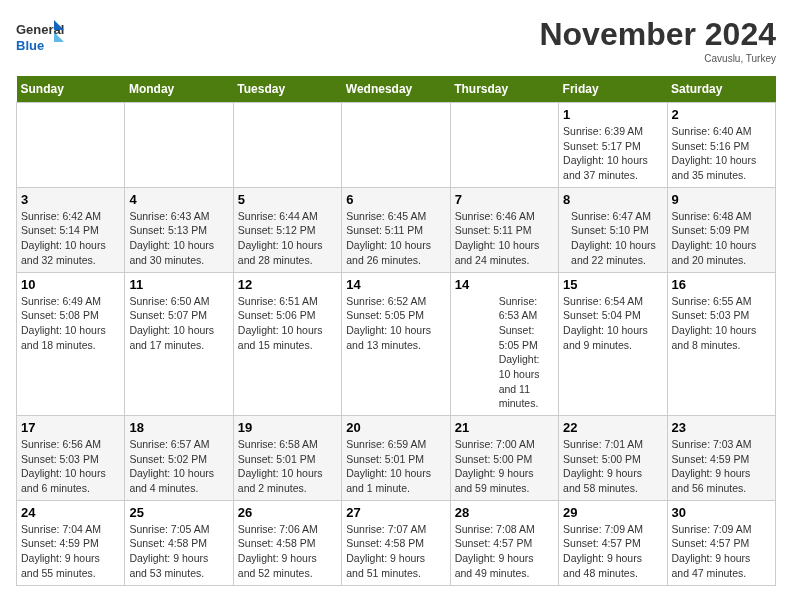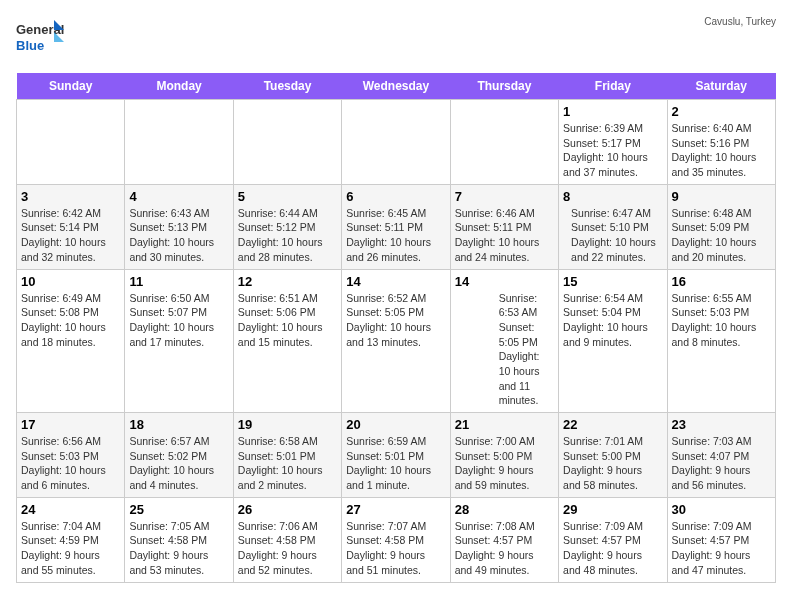--- a/index.html
+++ b/index.html
@@ -32,24 +32,24 @@
     .subtitle {
       font-size: 10px;
       color: #555;
     }
     table {
       width: 100%;
       border-collapse: collapse;
       font-size: 11px;
     }
     thead th {
-      background-color: #8b5cf6;
+      background-color: #4d7c0f;
       color: #fff;
       padding: 6px 4px;
-      text-align: center;
+      text-align: left;
       font-size: 12px;
       font-weight: bold;
     }
     td {
       border: 1px solid #ccc;
       vertical-align: top;
       padding: 4px;
       width: calc(100% / 7);
       min-height: 80px;
       background: #fff;
@@ -78,20 +78,21 @@
 <div class="header">
   <div class="logo">
   <svg width="50" height="45" viewBox="0 0 50 45">
     <text x="0" y="18" font-size="13" font-weight="bold" font-family="Arial" fill="#333">General</text>
     <text x="0" y="34" font-size="13" font-weight="bold" font-family="Arial" fill="#1565c0">Blue</text>
     <polygon points="38,4 48,14 38,14" fill="#1565c0"></polygon>
     <polygon points="38,16 48,26 38,26" fill="#1a9de2" opacity="0.7"></polygon>
   </svg>
 </div>
   <div class="title-block">
+    <div class="month-title">November 2024</div>
     <div class="subtitle">Cavuslu, Turkey</div>
   </div>
 </div>
 
 <table>
   <thead>
     <tr id="weekday-header">
         <th>Sunday</th>
         <th>Monday</th>
         <th>Tuesday</th>
@@ -264,21 +265,21 @@
         <td>
           <span class="day-num">22</span>
           <div class="day-info" style="white-space: pre-line;">Sunrise: 7:01 AM
 Sunset: 5:00 PM
 Daylight: 9 hours
 and 58 minutes.</div>
         </td>
         <td>
           <span class="day-num">23</span>
           <div class="day-info" style="white-space: pre-line;">Sunrise: 7:03 AM
-Sunset: 4:07 PM
+Sunset: 4:59 PM
 Daylight: 9 hours
 and 56 minutes.</div>
         </td>
       </tr>
       <tr>
         <td>
           <span class="day-num">24</span>
           <div class="day-info" style="white-space: pre-line;">Sunrise: 7:04 AM
 Sunset: 4:59 PM
 Daylight: 9 hours

